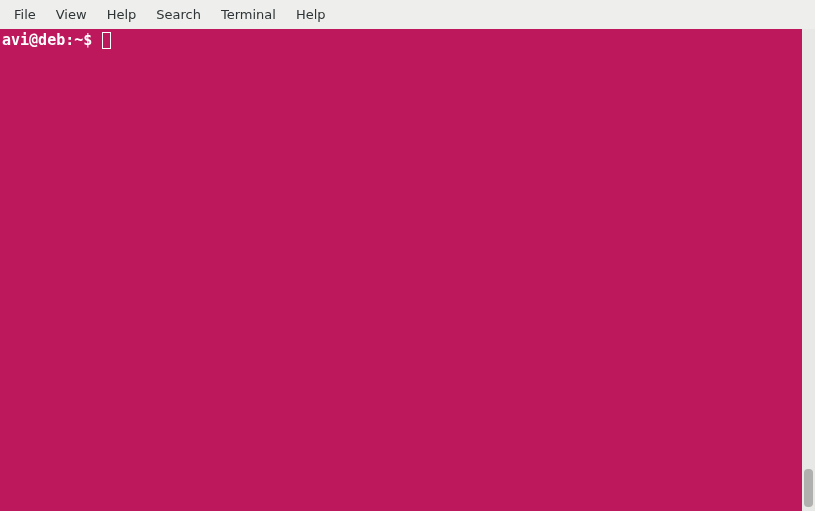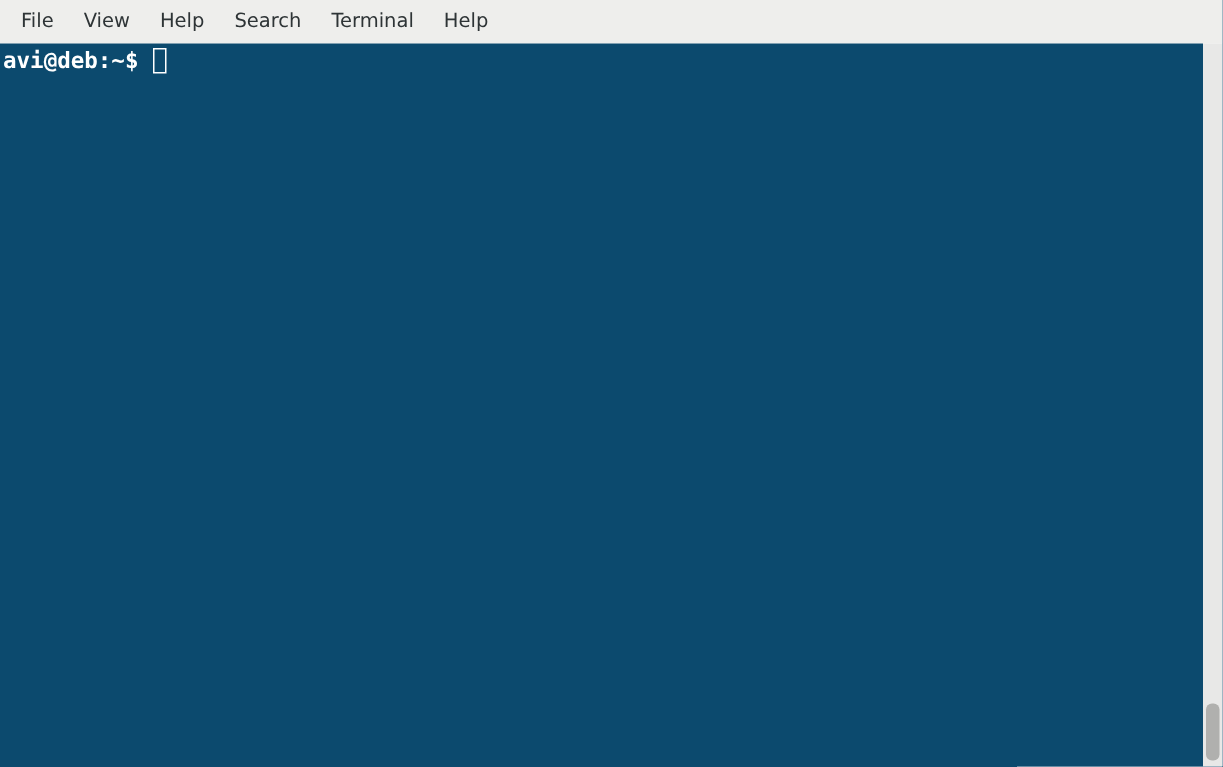--- a/index.html
+++ b/index.html
@@ -28,21 +28,21 @@
       cursor: pointer;
     }
     .terminal-wrapper {
       position: relative;
       width: 815px;
       height: 482px;
     }
     .terminal-area {
       width: 802px;
       height: 482px;
-      background: #0c4a6e;
+      background: #be185d;
       padding: 2px 0 16px 2px;
       font-family: "DejaVu Sans Mono", "Liberation Mono", monospace;
       font-size: 15px;
       line-height: 19px;
       color: #ffffff;
       position: relative;
       overflow: hidden;
     }
     .prompt-line {
       display: flex;

